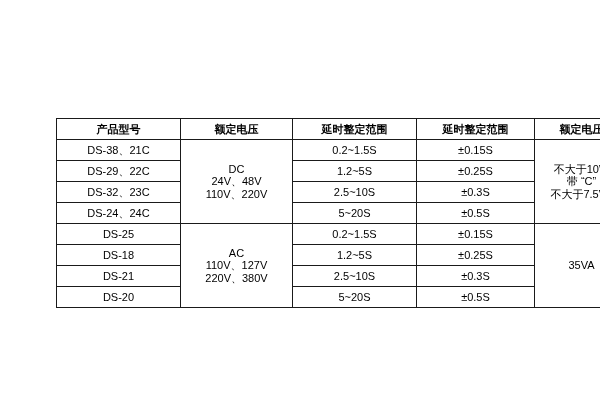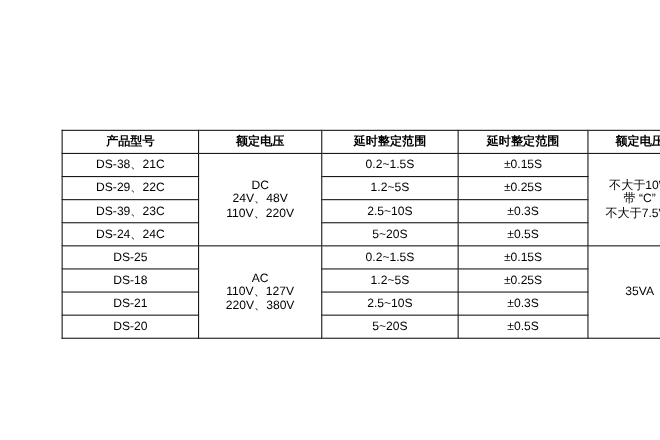--- a/index.html
+++ b/index.html
@@ -95,21 +95,21 @@
           <td class="power" rowspan="4">不大于10W
 带 “C”
 不大于7.5VA</td>
         </tr>
         <tr>
           <td class="model">DS-29、22C</td>
           <td>1.2~5S</td>
           <td>±0.25S</td>
         </tr>
         <tr>
-          <td class="model">DS-39、23C</td>
+          <td class="model">DS-32、23C</td>
           <td>2.5~10S</td>
           <td>±0.3S</td>
         </tr>
         <tr>
           <td class="model">DS-24、24C</td>
           <td>5~20S</td>
           <td>±0.5S</td>
         </tr>
 
         <tr>

